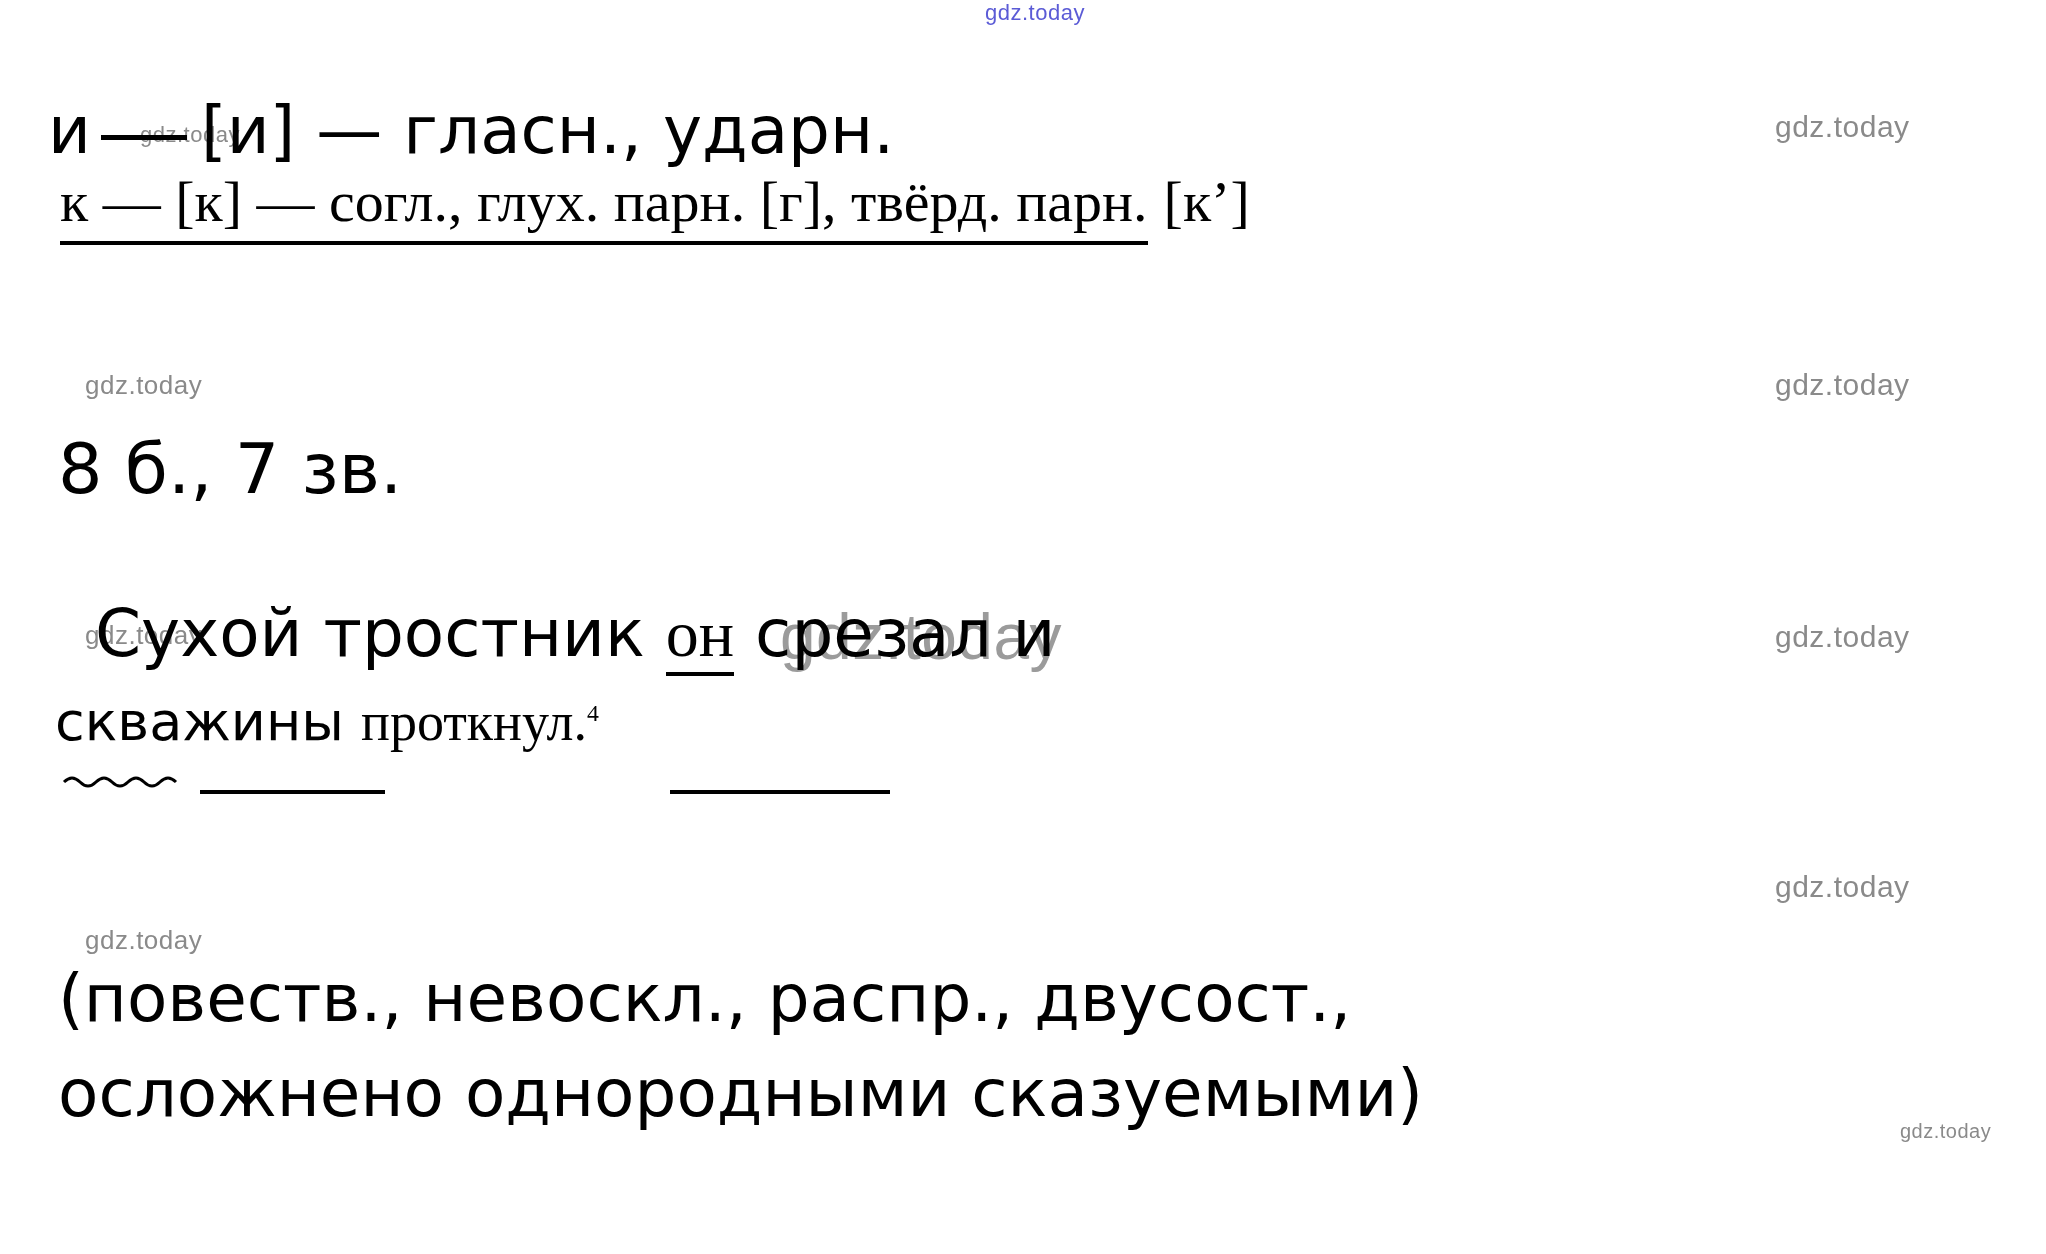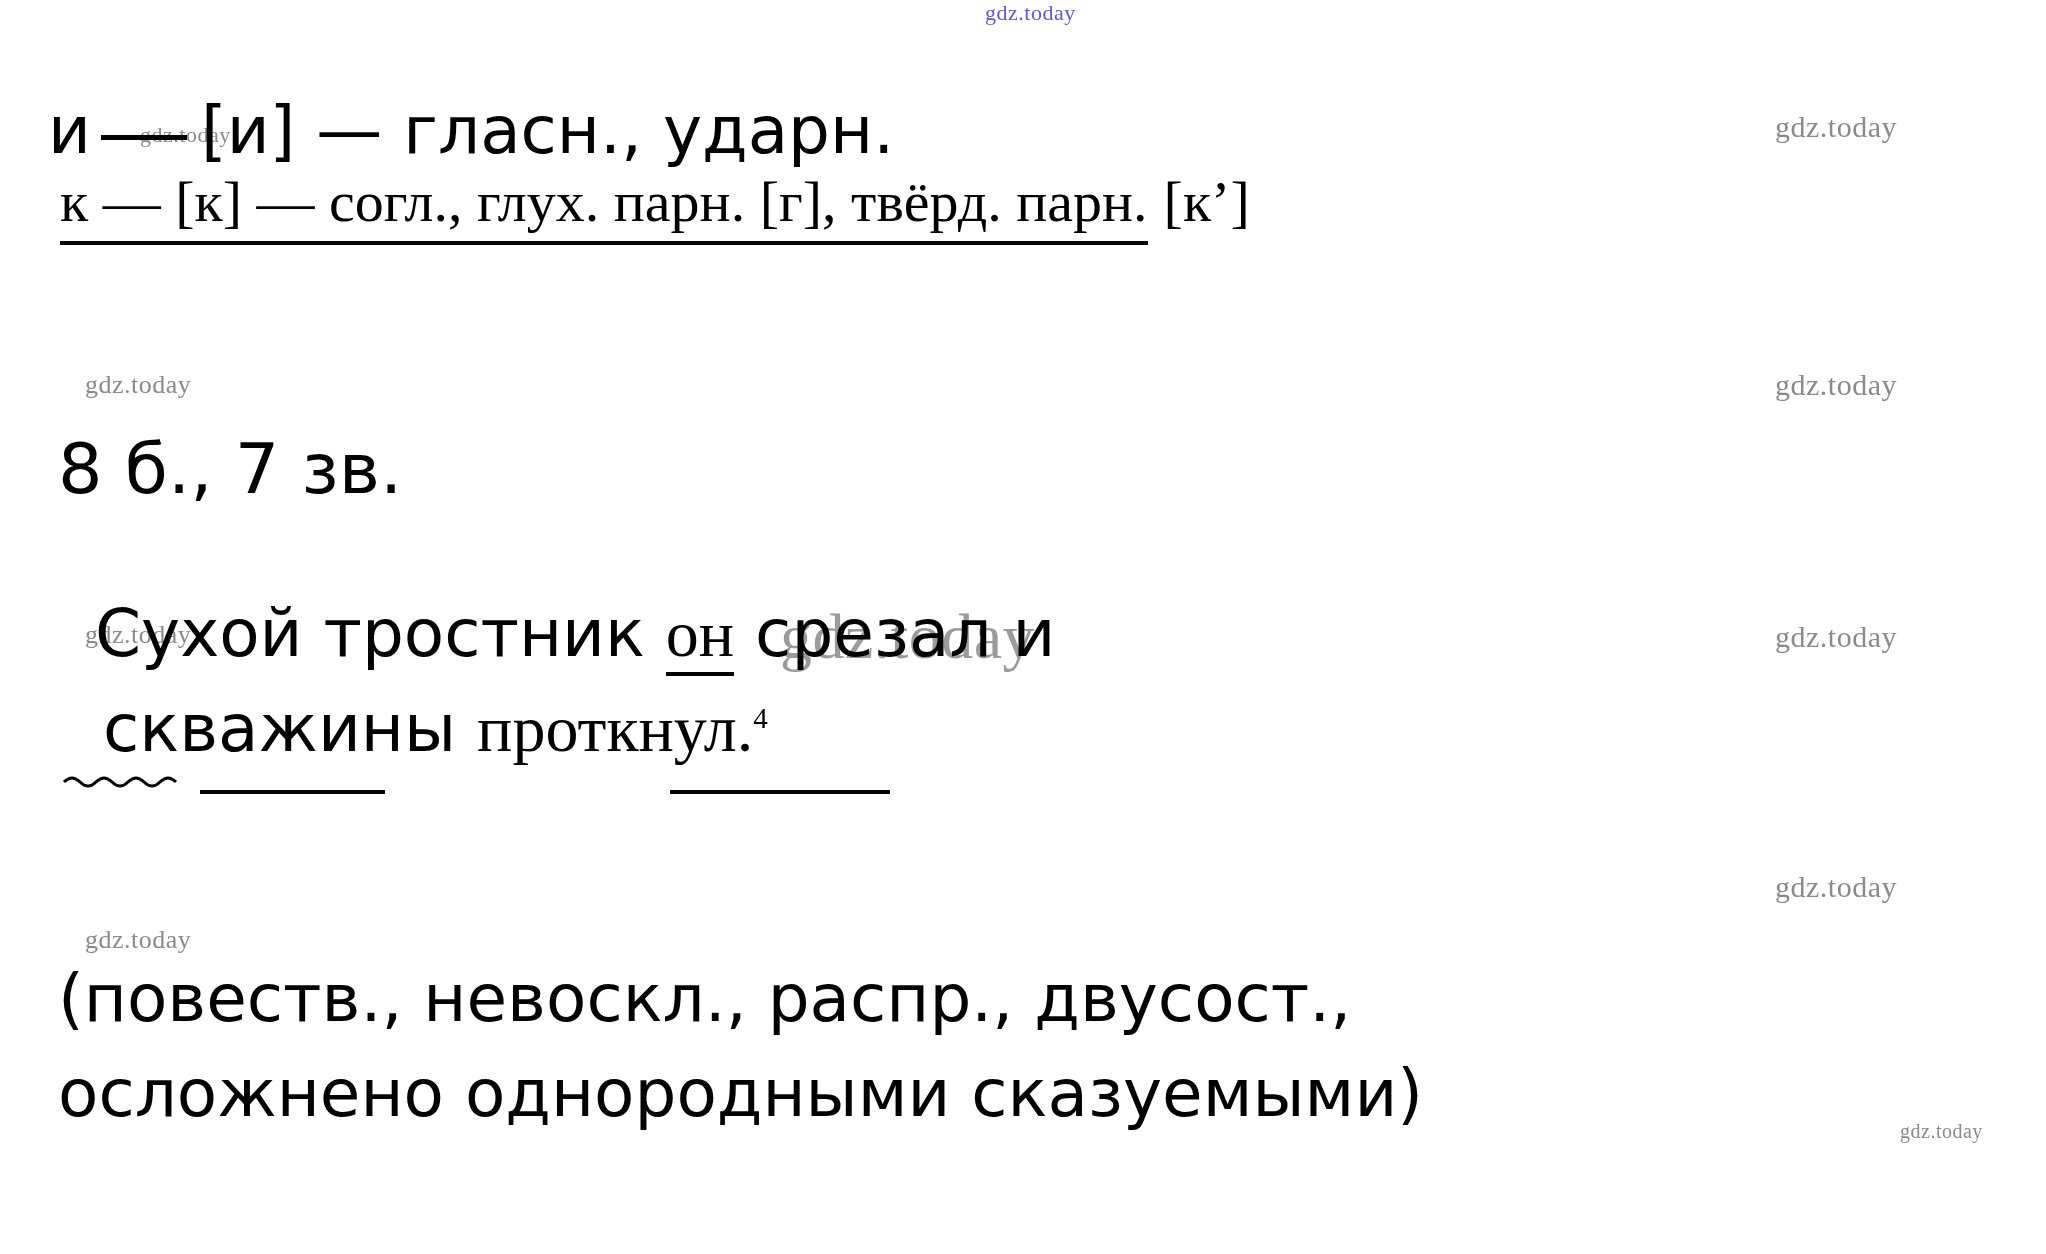--- a/index.html
+++ b/index.html
@@ -18,21 +18,21 @@
 
   .page {
     position: absolute;
     inset: 0;
   }
 
   
   .wm {
     position: absolute;
     color: #8a8a8a;
-    font-family: Liberation Serif, serif;
+    font-family: Liberation Sans, sans-serif;
     white-space: nowrap;
     user-select: none;
     pointer-events: none;
     letter-spacing: 0.5px;
   }
   .wm-top {
     top: 0px;
     left: 985px;
     font-size: 22px;
     color: #5b5bd6;
@@ -129,22 +129,21 @@
   }
   .l-sent1 .subj {
     font-family: "Liberation Serif", "DejaVu Serif", serif;
     border-bottom: 4px solid #000;
     padding-bottom: 2px;
   }
 
   .l-sent2 {
     top: 690px;
     left: 55px;
-    font-size: 66px;
-    margin-left: 48px;
+    font-size: 54px;
   }
   .l-sent2 .pred {
     font-family: "Liberation Serif", "DejaVu Serif", serif;
   }
   .l-sent2 sup {
     font-size: 0.44em;
     vertical-align: super;
     font-family: "Liberation Serif", "DejaVu Serif", serif;
   }
 

